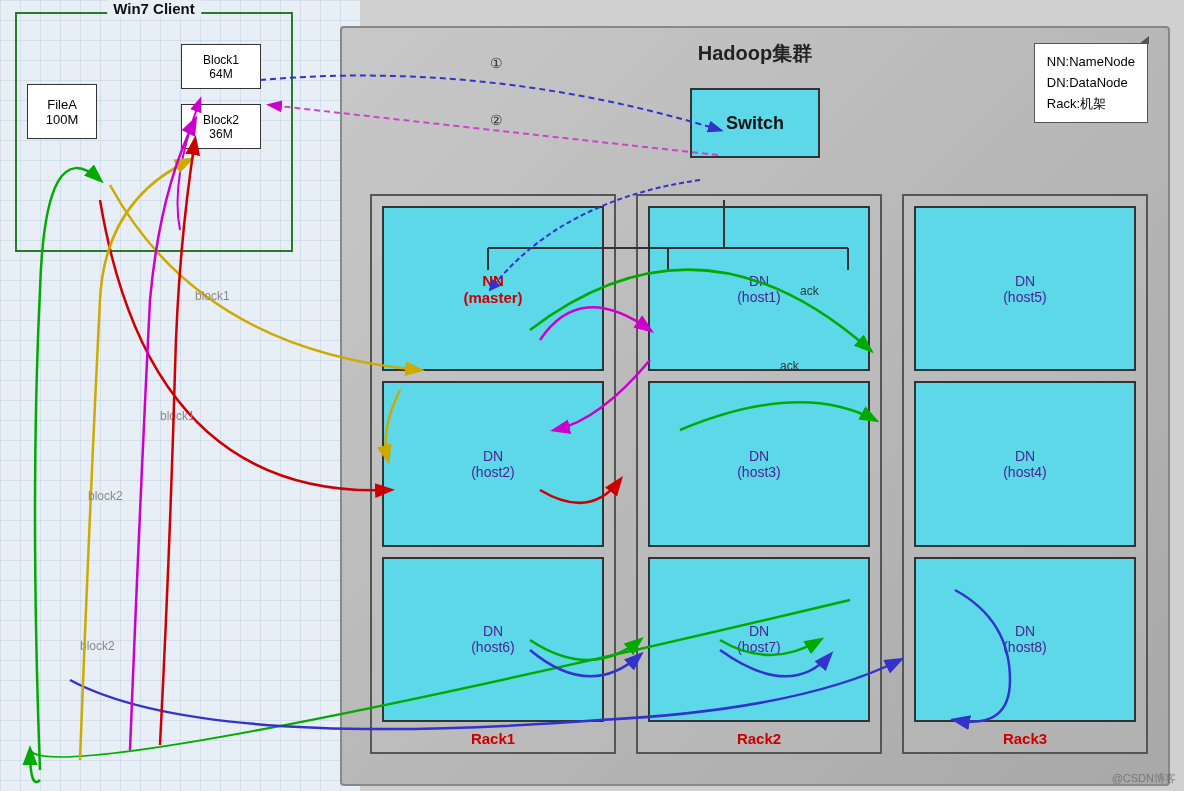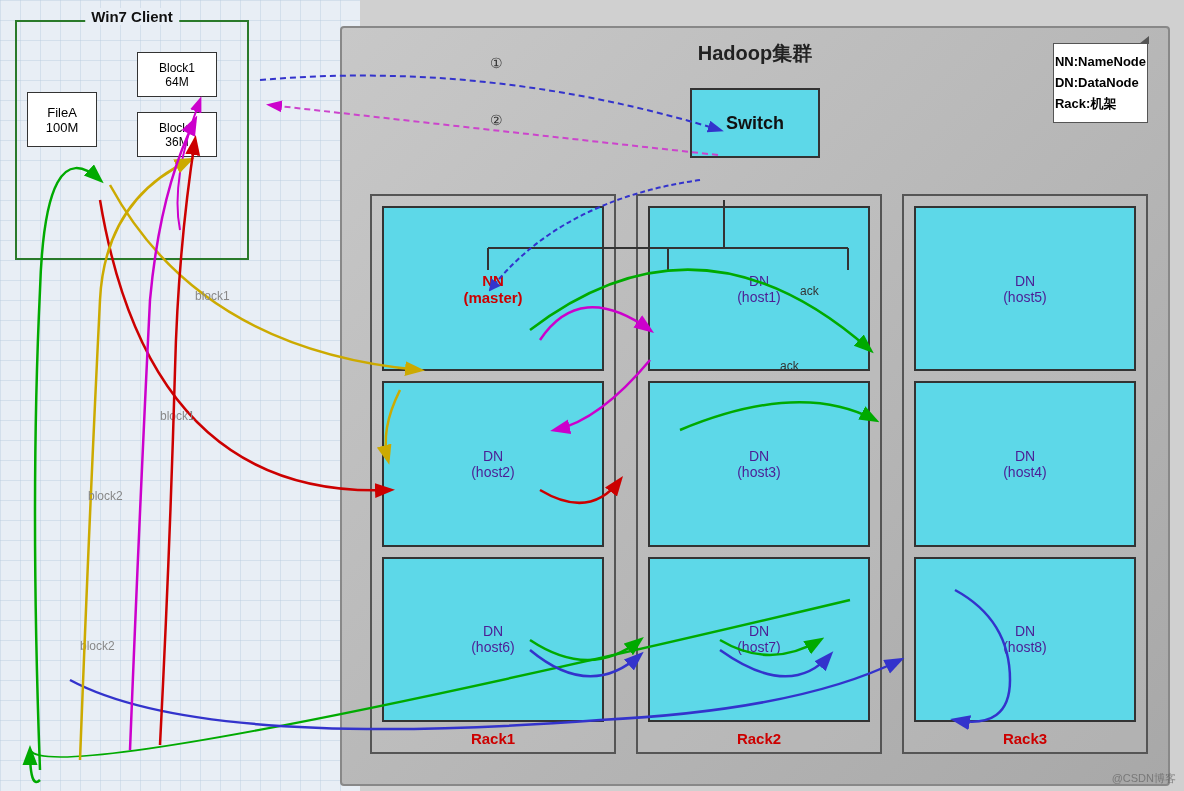--- a/index.html
+++ b/index.html
@@ -47,24 +47,23 @@
       white-space: nowrap;
     }
 
     
     .legend-box {
       position: absolute;
       top: 15px;
       right: 20px;
       background: white;
       border: 1.5px solid #555;
-      padding: 8px 1px;
+      padding: 8px 12px;
       font-size: 13px;
       line-height: 1.6;
-      font-weight: bold;
     }
     .legend-box::before {
       content: '';
       position: absolute;
       top: -8px; right: -2px;
       width: 0; height: 0;
       border-left: 10px solid transparent;
       border-bottom: 8px solid #555;
     }
 
@@ -138,22 +137,22 @@
     .node-box.nn-master {
       color: #cc0000;
       font-weight: bold;
       font-size: 15px;
     }
 
     
     .client-area {
       position: absolute;
       left: 15px;
-      top: 20px;
-      width: 234px;
+      top: 12px;
+      width: 278px;
       height: 240px;
       border: 2px solid #2a7a2a;
       background: transparent;
     }
 
     .client-title {
       position: absolute;
       top: -14px;
       left: 50%;
       transform: translateX(-50%);

